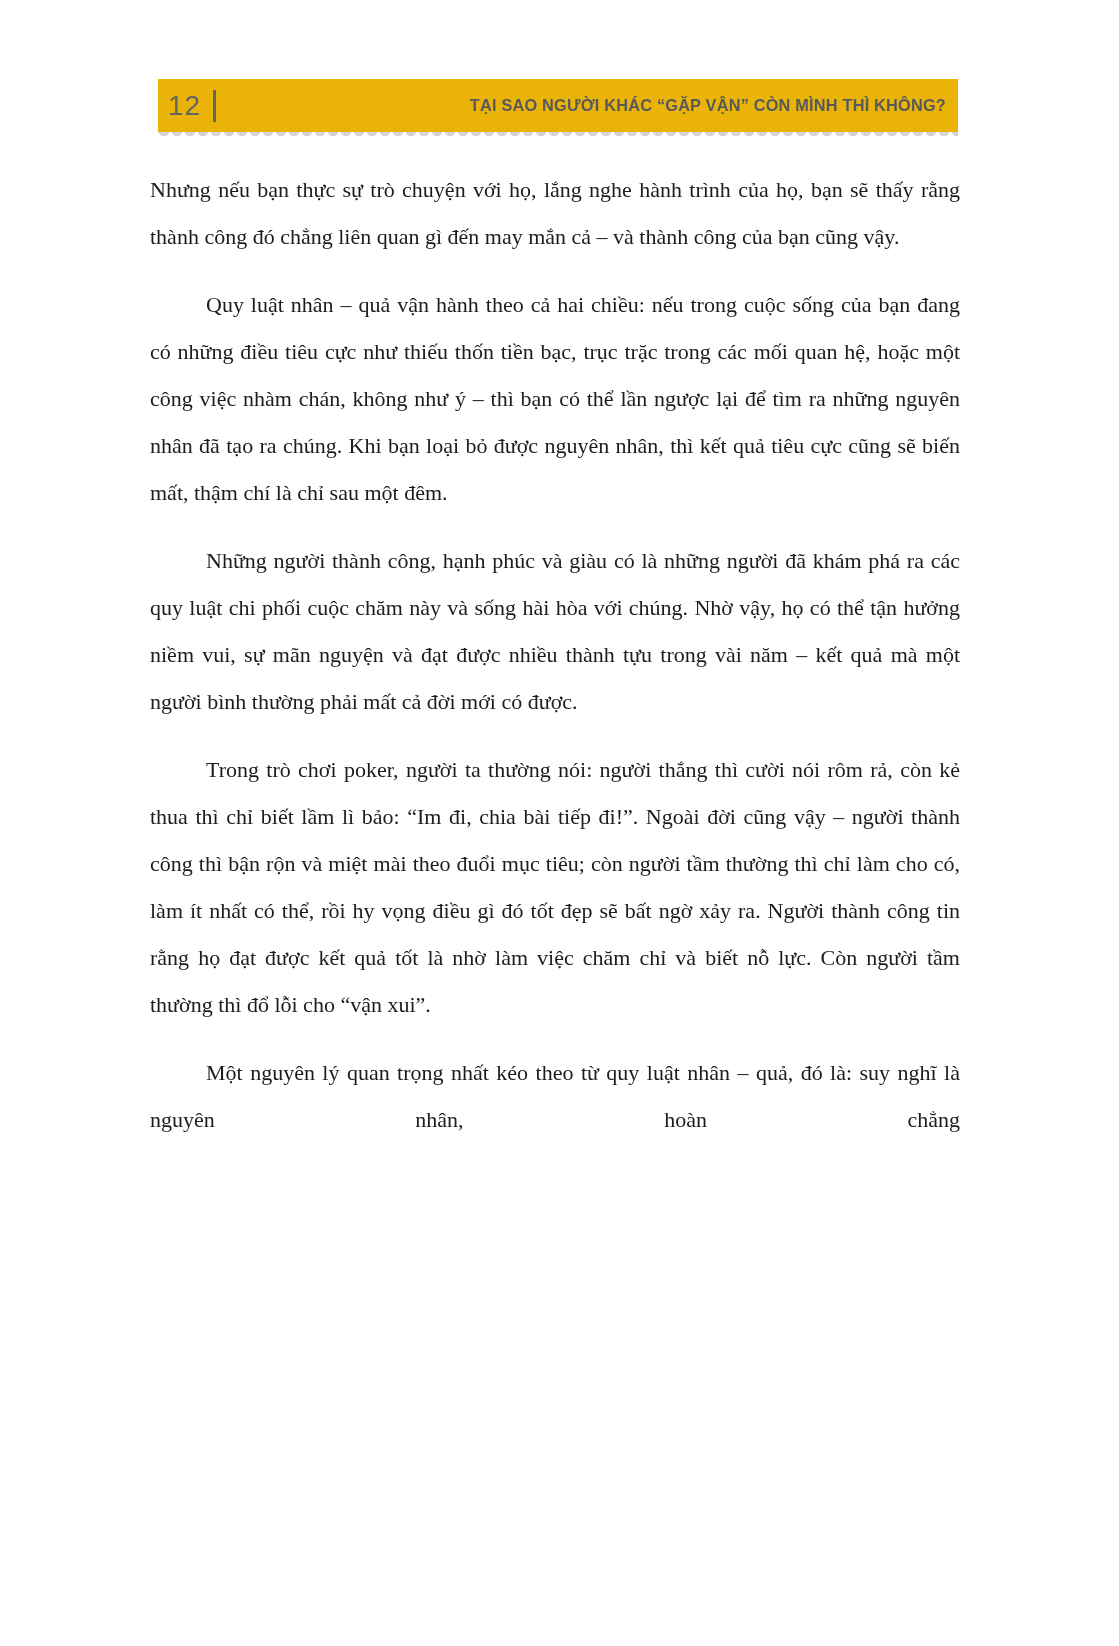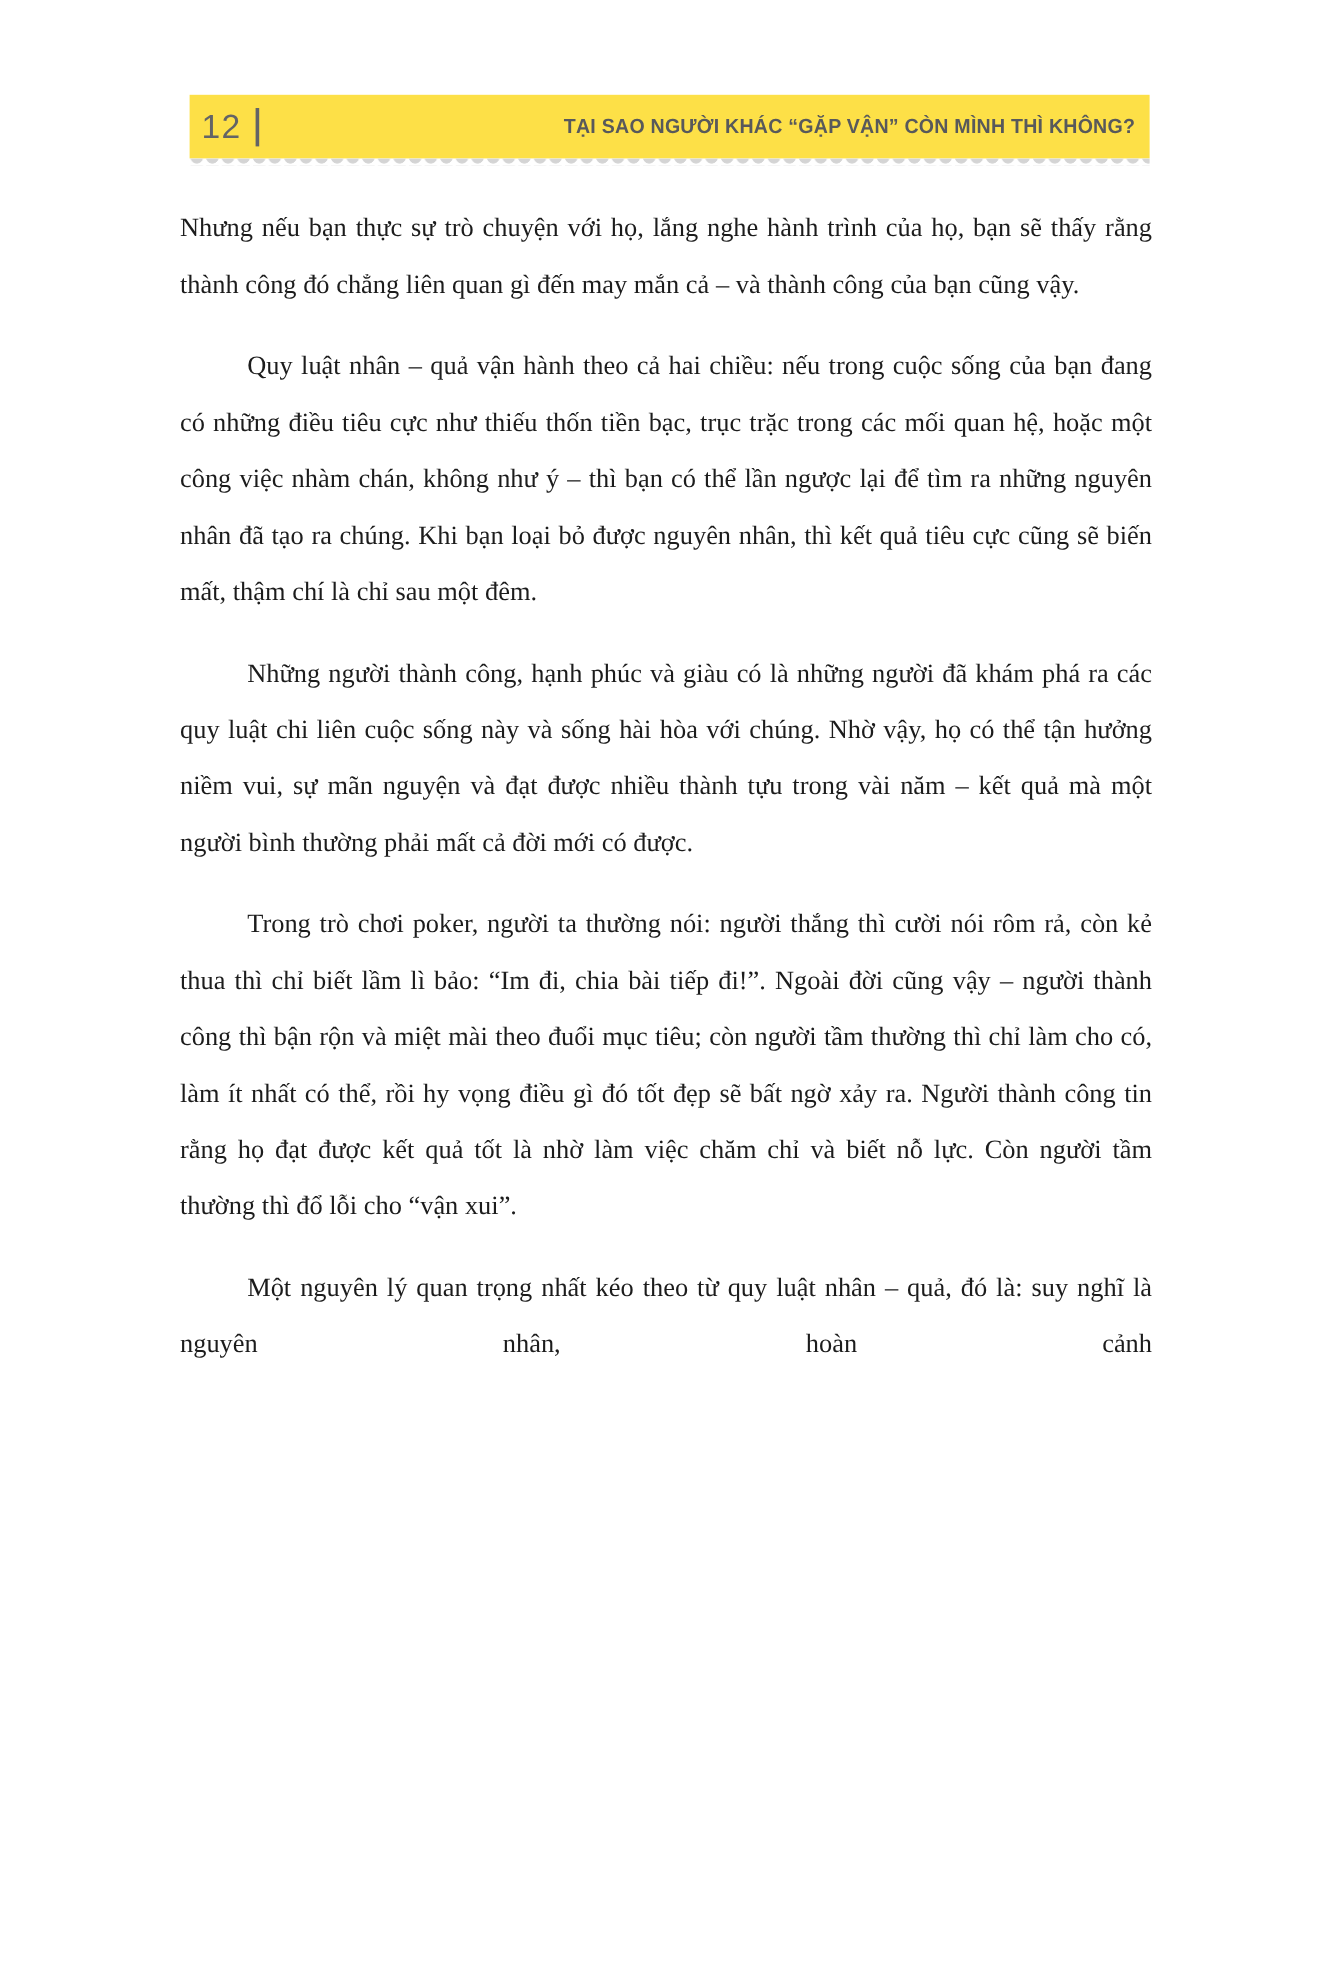--- a/index.html
+++ b/index.html
@@ -16,21 +16,21 @@
     font-family: "Liberation Serif", "DejaVu Serif", serif;
   }
 
   
   .header-bar {
     position: absolute;
     left: 158px;
     top: 79px;
     width: 800px;
     height: 53px;
-    background: #fde047;
+    background: #eab308;
     display: flex;
     align-items: center;
     justify-content: space-between;
     box-sizing: border-box;
     padding: 0 12px 0 10px;
     font-family: "Liberation Sans", "DejaVu Sans", sans-serif;
   }
   
   .header-bar::after {
     content: "";
@@ -102,18 +102,18 @@
     <div class="page-num-group">
       <span class="page-number">12</span>
       <span class="page-num-divider"></span>
     </div>
     <span class="running-title">TẠI SAO NGƯỜI KHÁC “GẶP VẬN” CÒN MÌNH THÌ KHÔNG?</span>
   </div>
 
   <div class="body-text">
     <p class="no-indent">Nhưng nếu bạn thực sự trò chuyện với họ, lắng nghe hành trình của họ, bạn sẽ thấy rằng thành công đó chẳng liên quan gì đến may mắn cả – và thành công của bạn cũng vậy.</p>
     <p>Quy luật nhân – quả vận hành theo cả hai chiều: nếu trong cuộc sống của bạn đang có những điều tiêu cực như thiếu thốn tiền bạc, trục trặc trong các mối quan hệ, hoặc một công việc nhàm chán, không như ý – thì bạn có thể lần ngược lại để tìm ra những nguyên nhân đã tạo ra chúng. Khi bạn loại bỏ được nguyên nhân, thì kết quả tiêu cực cũng sẽ biến mất, thậm chí là chỉ sau một đêm.</p>
-    <p>Những người thành công, hạnh phúc và giàu có là những người đã khám phá ra các quy luật chi liên cuộc sống này và sống hài hòa với chúng. Nhờ vậy, họ có thể tận hưởng niềm vui, sự mãn nguyện và đạt được nhiều thành tựu trong vài năm – kết quả mà một người bình thường phải mất cả đời mới có được.</p>
+    <p>Những người thành công, hạnh phúc và giàu có là những người đã khám phá ra các quy luật chi phối cuộc chăm này và sống hài hòa với chúng. Nhờ vậy, họ có thể tận hưởng niềm vui, sự mãn nguyện và đạt được nhiều thành tựu trong vài năm – kết quả mà một người bình thường phải mất cả đời mới có được.</p>
     <p>Trong trò chơi poker, người ta thường nói: người thắng thì cười nói rôm rả, còn kẻ thua thì chỉ biết lầm lì bảo: “Im đi, chia bài tiếp đi!”. Ngoài đời cũng vậy – người thành công thì bận rộn và miệt mài theo đuổi mục tiêu; còn người tầm thường thì chỉ làm cho có, làm ít nhất có thể, rồi hy vọng điều gì đó tốt đẹp sẽ bất ngờ xảy ra. Người thành công tin rằng họ đạt được kết quả tốt là nhờ làm việc chăm chỉ và biết nỗ lực. Còn người tầm thường thì đổ lỗi cho “vận xui”.</p>
-    <p class="continues">Một nguyên lý quan trọng nhất kéo theo từ quy luật nhân – quả, đó là: suy nghĩ là nguyên nhân, hoàn cảnh</p>
+    <p class="continues">Một nguyên lý quan trọng nhất kéo theo từ quy luật nhân – quả, đó là: suy nghĩ là nguyên nhân, hoàn chẳng</p>
   </div>
 
 </div>
 
 </body></html>

